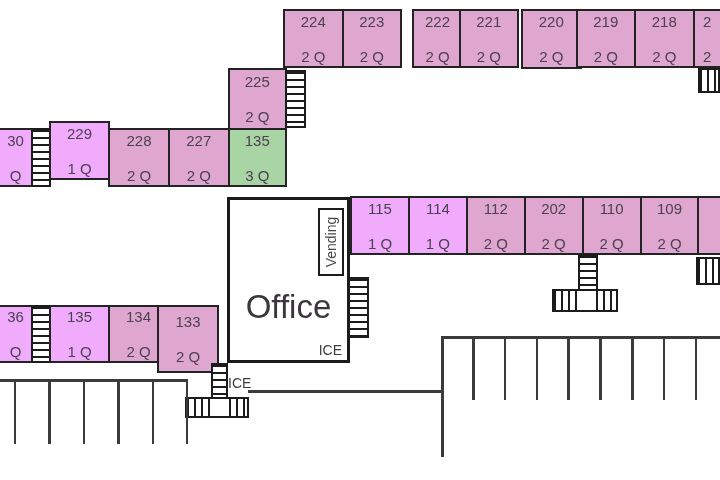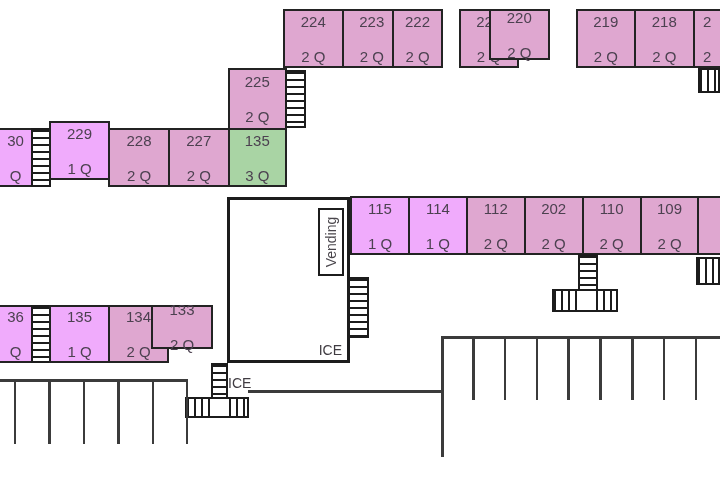--- a/index.html
+++ b/index.html
@@ -34,29 +34,29 @@
 <div class="plan">
 
   <div class="room pink" style="left:283px;top:9px;width:60.5px;height:59px">
     <span>224</span>
     <span>2 Q</span>
   </div>
   <div class="room pink" style="left:341.5px;top:9px;width:60.5px;height:59px">
     <span>223</span>
     <span>2 Q</span>
   </div>
-  <div class="room pink" style="left:392px;top:9px;width:51px;height:59px">
+  <div class="room pink" style="left:412px;top:9px;width:51px;height:59px">
     <span>222</span>
     <span>2 Q</span>
   </div>
   <div class="room pink" style="left:458.5px;top:9px;width:60.5px;height:59px">
     <span>221</span>
     <span>2 Q</span>
   </div>
-  <div class="room pink" style="left:489px;top:9px;width:60.5px;height:51px">
+  <div class="room pink" style="left:521px;top:9px;width:60.5px;height:60px">
     <span>220</span>
     <span>2 Q</span>
   </div>
   <div class="room pink" style="left:575.5px;top:9px;width:60.5px;height:59px">
     <span>219</span>
     <span>2 Q</span>
   </div>
   <div class="room pink" style="left:634px;top:9px;width:60.5px;height:59px">
     <span>218</span>
     <span>2 Q</span>
@@ -129,26 +129,27 @@
   </div>
   <div class="vstair" style="left:31px;top:305px;width:20px;height:58px"></div>
   <div class="room yellow" style="left:49px;top:305px;width:61px;height:58px">
     <span>135</span>
     <span>1 Q</span>
   </div>
   <div class="room pink" style="left:108px;top:305px;width:61px;height:58px">
     <span>134</span>
     <span>2 Q</span>
   </div>
-  <div class="room pink" style="left:151px;top:305px;width:62px;height:44px">
+  <div class="room pink" style="left:157px;top:305px;width:62px;height:68px">
     <span>133</span>
     <span>2 Q</span>
   </div>
 
   <div class="office" style="left:227px;top:197px;width:123px;height:166px">
+    <div class="office-label">Office</div>
     <div class="office-ice">ICE</div>
   </div>
   <div class="vending" style="left:318px;top:208px;width:26px;height:68px">
     <span>Vending</span>
   </div>
   <div class="vstair" style="left:348px;top:277px;width:21px;height:61px"></div>
 
   <div class="vstair" style="left:578px;top:254px;width:20px;height:37px"></div>
   <div class="hstair" style="left:552px;top:289px;width:66px;height:23px">
     <div class="gap" style="left:24px;width:18px"></div>

